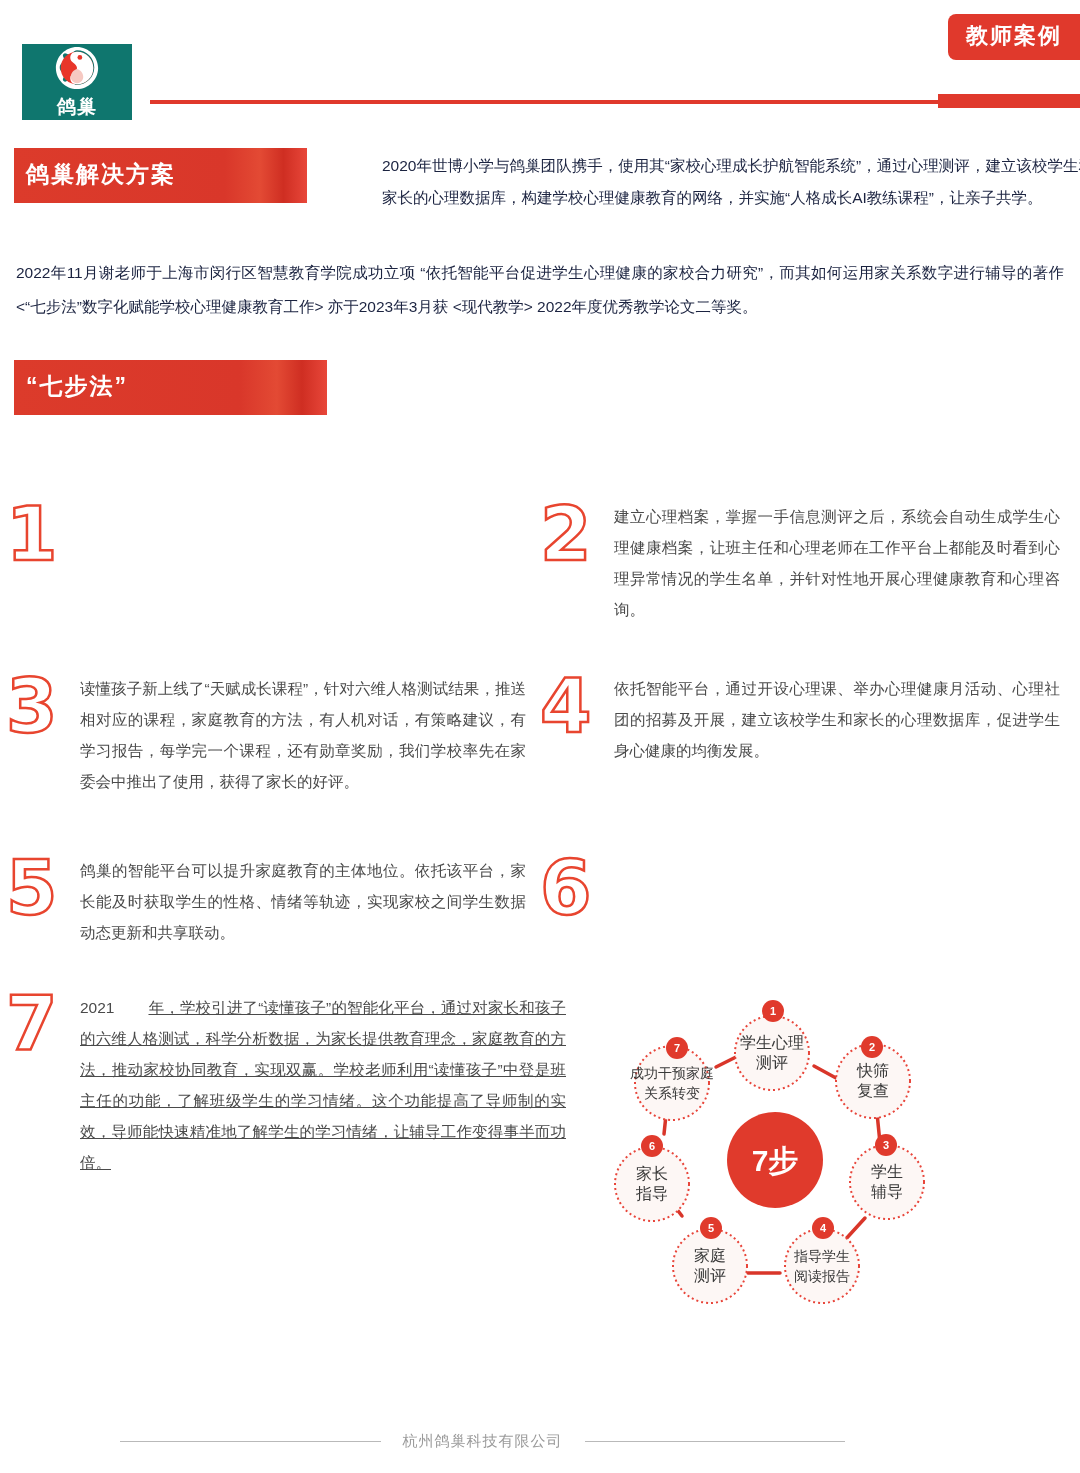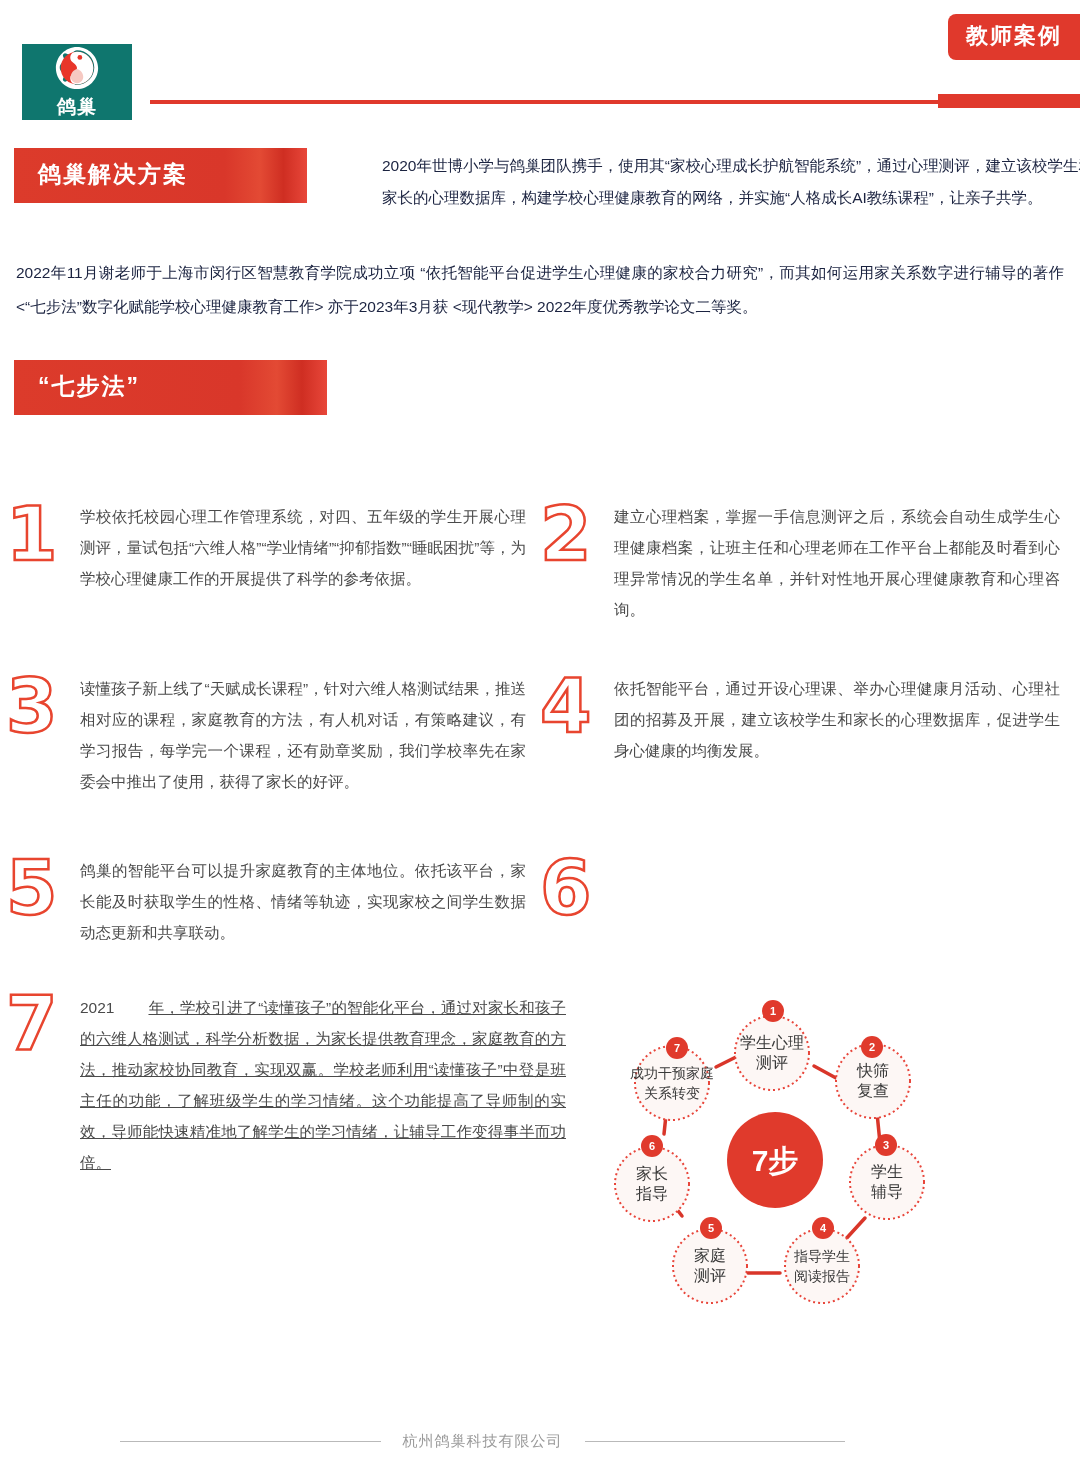--- a/index.html
+++ b/index.html
@@ -50,21 +50,21 @@
   }
 
   
   .ribbon {
     position: relative;
     display: inline-block;
     background: linear-gradient(90deg,#dc3b2b 0%, #d9372a 72%, #e34a34 84%, #cf2e22 92%, #e8473a 100%);
     color: #fff;
     font-size: 23px; font-weight: bold;
     letter-spacing: 2px;
-    padding: 11px 22px 13px 24px;
+    padding: 11px 22px 13px 12px;
   }
   .ribbon-sol { width: 293px; }
   .ribbon-seven { width: 313px; }
 
   
   .intro-row { position: relative; margin-top: 26px; height: 96px; }
   .intro-para-right {
     position: absolute; left: 368px; top: 2px; width: 712px;
     color: #1b2340; font-size: 15.5px; line-height: 32px;
     text-align: justify;
@@ -168,21 +168,20 @@
 
   <div style="padding:0 0 0 14px; margin-top:36px;">
     <div class="ribbon ribbon-seven">“七步法”</div>
   </div>
 
   <div class="steps">
 
     <div class="step-row">
       <div class="step">
         <div class="step-num">1</div>
-        <div class="step-text">学校依托校园心理工作管理系统，对四、五年级的学生开展心理测评，量试包括“六维人格”“学业情绪”“抑郁指数”“睡眠困扰”等，为学校心理健康工作的开展提供了科学的参考依据。</div>
       </div>
       <div class="step">
         <div class="step-num">2</div>
         <div class="step-text">建立心理档案，掌握一手信息测评之后，系统会自动生成学生心理健康档案，让班主任和心理老师在工作平台上都能及时看到心理异常情况的学生名单，并针对性地开展心理健康教育和心理咨询。</div>
       </div>
     </div>
 
     <div class="step-row" style="margin-top:40px;">
       <div class="step">
         <div class="step-num">3</div>

